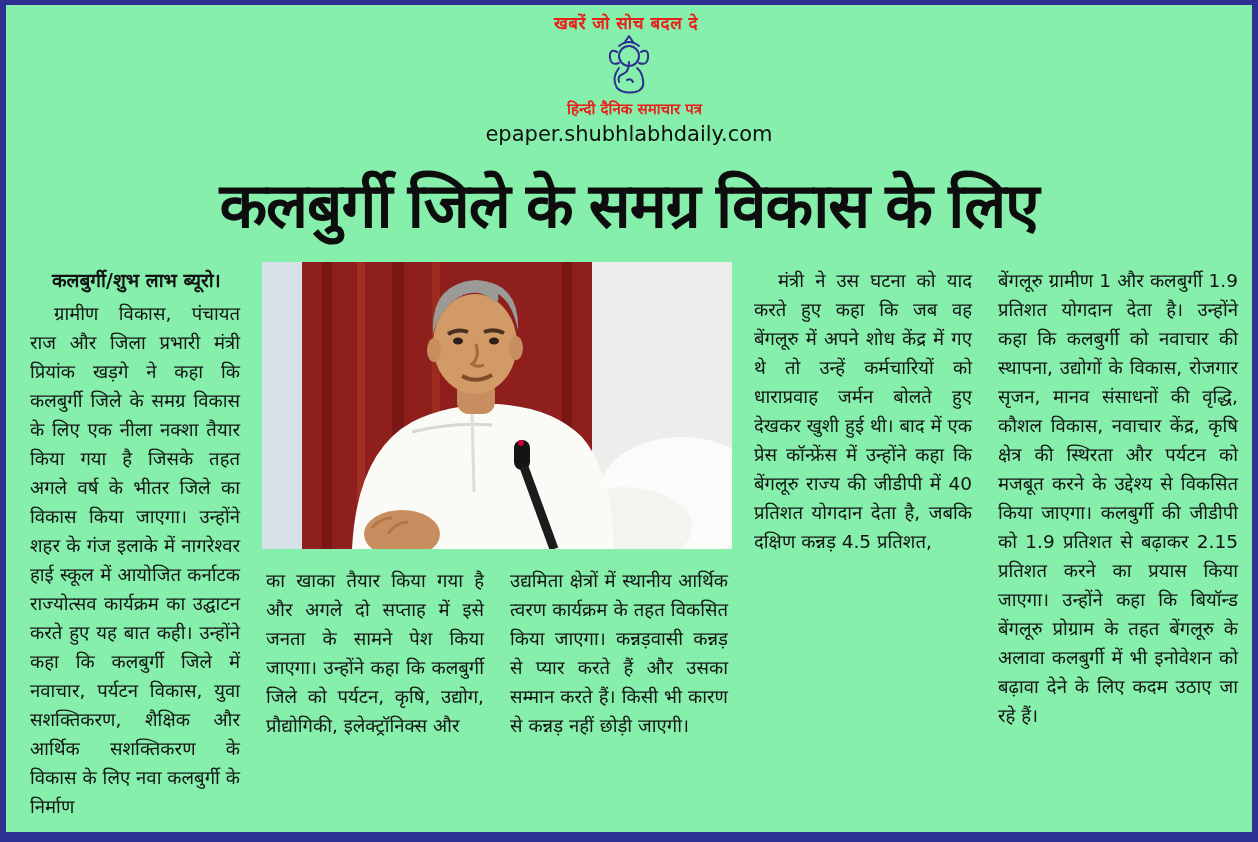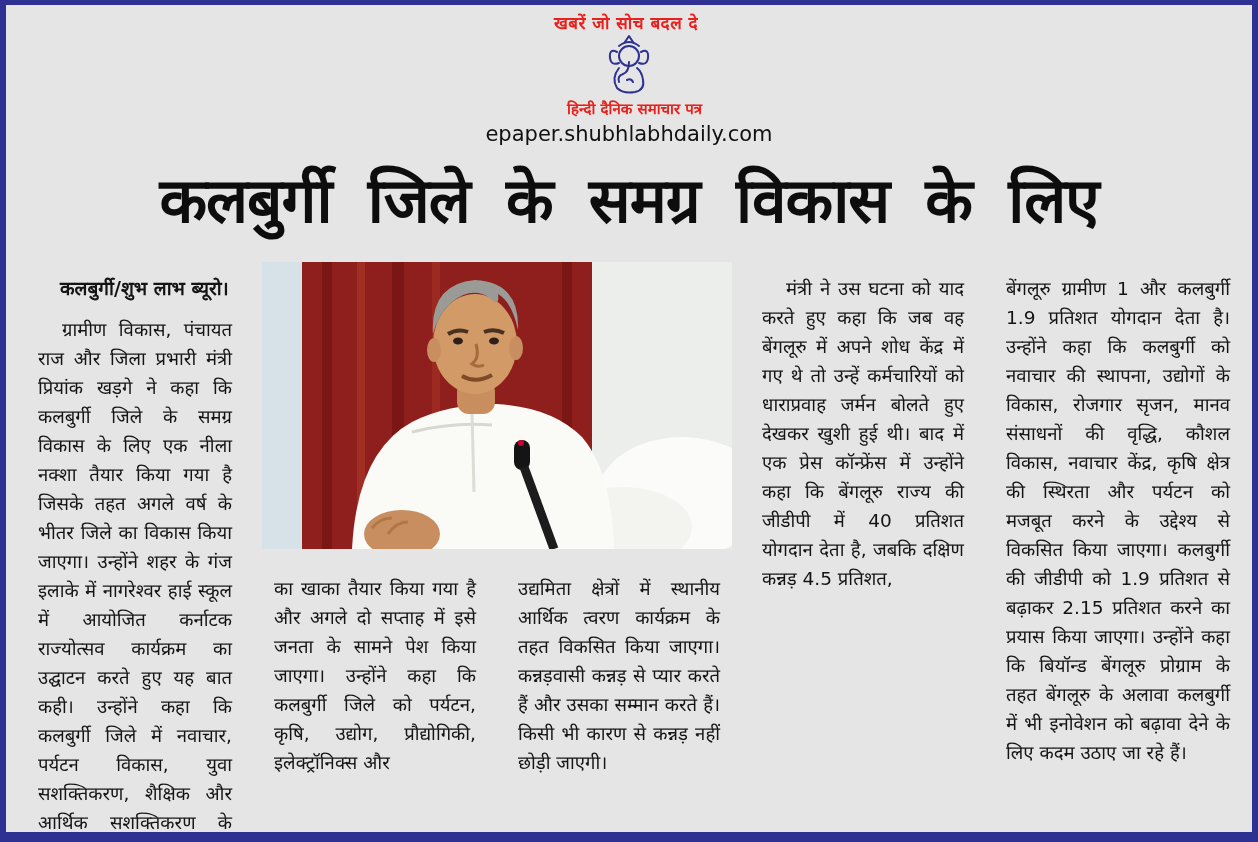--- a/index.html
+++ b/index.html
@@ -1,36 +1,36 @@
 <!DOCTYPE html>
 <html><head>
 <meta charset="utf-8">
 <style>
   html,body{margin:0;padding:0;background:#fff;}
   body{width:1258px;height:842px;position:relative;font-family:"DejaVu Sans","Liberation Sans",sans-serif;-webkit-font-smoothing:antialiased;}
-  .page{position:absolute;inset:0;background:#e5e5e5;border-left:6px solid #2e3192;border-right:6px solid #2e3192;border-top:5px solid #2e3192;border-bottom:10px solid #2e3192;box-sizing:border-box;overflow:hidden;}
+  .page{position:absolute;inset:0;background:#86efac;border-left:6px solid #2e3192;border-right:6px solid #2e3192;border-top:5px solid #2e3192;border-bottom:10px solid #2e3192;box-sizing:border-box;overflow:hidden;}
 
   
   .masthead{text-align:center;padding-top:6px;}
   .logo-box{display:inline-block;text-align:right;}
   .tagline-top{color:#e8211d;font-weight:bold;font-size:17px;letter-spacing:.5px;padding-right:6px;}
   .logo-row{display:flex;align-items:center;justify-content:center;line-height:1;}
   .logo-word{color:#e8211d;font-size:66px;font-weight:800;font-family:"Liberation Serif","DejaVu Serif",serif;letter-spacing:-1px;}
   .ganesh{width:48px;height:62px;margin:0 4px;}
   .tagline-bottom{color:#e8211d;font-weight:bold;font-size:15px;padding-right:2px;margin-top:2px;}
   .site-url{color:#111;font-size:21px;margin-top:4px;}
   .date-line{color:#111;font-size:19px;margin-top:2px;}
 
   
-  .headline{margin-top:16px;text-align:center;color:#0d0d0d;font-family:Liberation Mono, monospace;font-weight:800;font-size:62px;line-height:88px;letter-spacing:-1px;}
+  .headline{margin-top:16px;text-align:center;color:#0d0d0d;font-family:Liberation Sans, sans-serif;font-weight:800;font-size:62px;line-height:88px;letter-spacing:-1px;}
 
   
   .article{margin:12px 16px 0 20px;display:grid;grid-template-columns:218px 470px 226px 248px;column-gap:18px;}
   .coltext{font-size:18.5px;line-height:29px;text-align:justify;color:#141414;}
-  .coltext p{margin:12px;}
+  .coltext p{margin:4px;}
   .byline{font-weight:bold;text-indent:22px;text-align:left;font-size:19px;}
   .indent{text-indent:24px;}
   .photo-wrap{width:470px;height:287px;overflow:hidden;background:#8d9aa0;}
   .mid-cols{display:grid;grid-template-columns:226px 226px;column-gap:18px;margin-top:13px;}
 </style>
 </head>
 <body>
 
 <div class="page">
 

